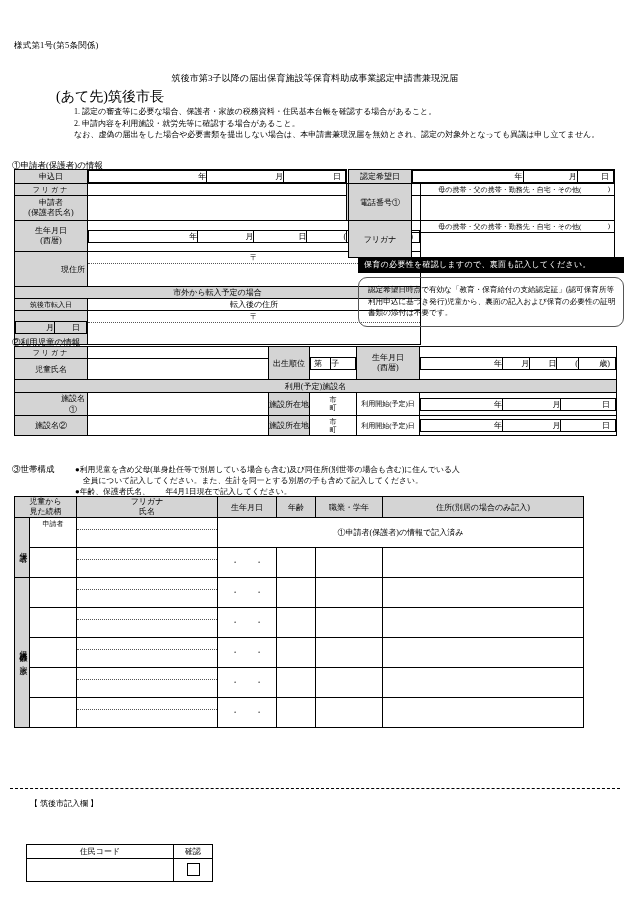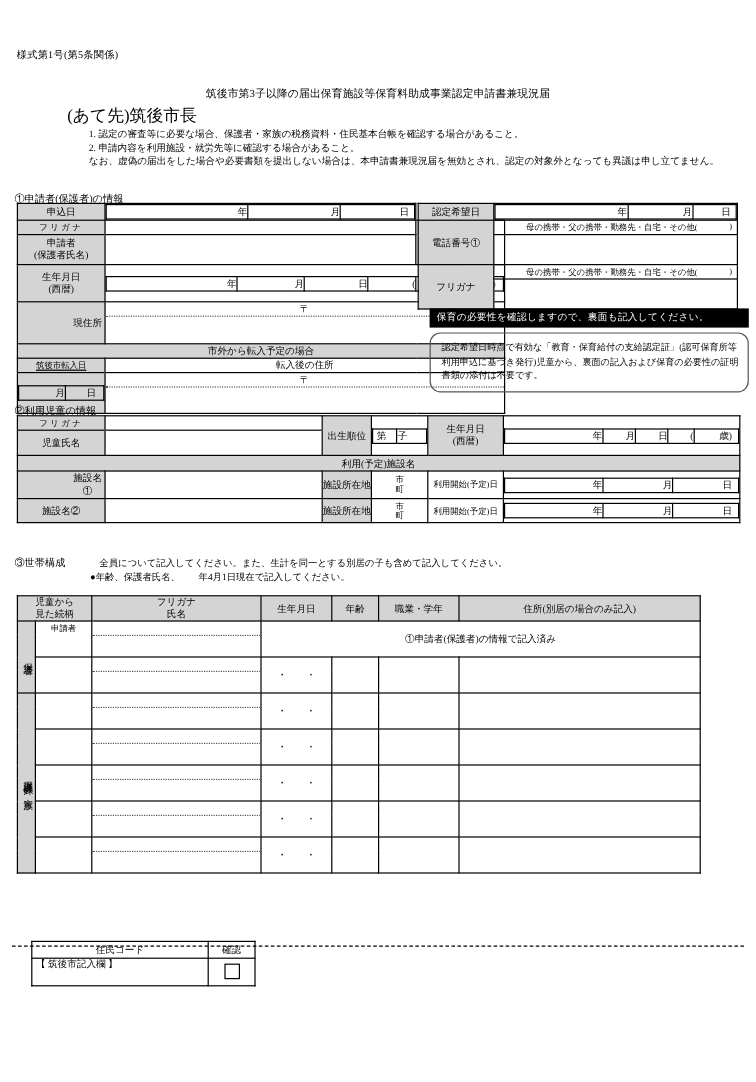--- a/index.html
+++ b/index.html
@@ -48,21 +48,21 @@
 
   
   #sec3-label{position:absolute;left:12px;top:464px;}
   #sec3-bullets{position:absolute;left:75px;top:464px;font-size:7.8px;line-height:11px;}
   #sec3{position:absolute;left:14px;top:496px;}
   .vert{writing-mode:vertical-rl;text-orientation:upright;letter-spacing:1px;font-size:8px;margin:0 auto;}
 
   
   #cutline{position:absolute;left:10px;top:788px;width:610px;border-top:1px dashed #000;}
   #bottom-label{position:absolute;left:30px;top:798px;font-size:8px;}
-  #bottom-table{position:absolute;left:26px;top:784px;}
+  #bottom-table{position:absolute;left:26px;top:844px;}
   .chk{width:11px;height:11px;border:1px solid #000;display:inline-block;}
 </style>
 </head>
 <body>
 
 <div class="page">
 
   <div class="form-no">様式第1号(第5条関係)</div>
   <div class="doc-title">筑後市第3子以降の届出保育施設等保育料助成事業認定申請書兼現況届</div>
   <div class="addressee">(あて先)筑後市長</div>
@@ -128,21 +128,21 @@
     <tr>
       <td class="gray" style="height:34px;padding-left:44px;">現住所</td>
       <td colspan="3" class="lt" style="vertical-align:top;">
         <div style="border-bottom:1px dotted #555;height:11px;line-height:11px;">〒</div>
       </td>
     </tr>
     <tr>
       <td colspan="4" class="gray lt" style="height:11px;">市外から転入予定の場合</td>
     </tr>
     <tr>
-      <td class="gray dashed-b xs" style="height:11px;text-decoration:underline;">筑後市転入日</td>
+      <td class="gray dashed-b xs" style="height:11px;">筑後市転入日</td>
       <td colspan="3" class="lt" style="border-bottom:1px dotted #555;height:11px;">転入後の住所</td>
     </tr>
     <tr>
       <td class="gray" style="height:33px;">
         <table style="width:100%;">
               <tbody>
                 <tr>
           <td style="width:55%;text-align:right;">月</td>
           <td style="width:45%;text-align:right;padding-right:6px;">日</td>
         </tr>
@@ -281,20 +281,21 @@
         </tr>
               </tbody>
             </table>
       </td>
     </tr>
   </tbody>
     </table>
 
   <div class="sect-label" id="sec3-label">③世帯構成</div>
   <div id="sec3-bullets">
+    <div>●利用児童を含め父母(単身赴任等で別居している場合も含む)及び同住所(別世帯の場合も含む)に住んでいる人</div>
     <div>　全員について記入してください。また、生計を同一とする別居の子も含めて記入してください。</div>
     <div>●年齢、保護者氏名、　　年4月1日現在で記入してください。</div>
   </div>
 
   <table class="tb" id="sec3">
     <tbody>
         <tr>
       <td class="gray" colspan="2" style="width:60px;height:20px;line-height:10px;">
         <div>児童から</div>
         <div>見た続柄</div>

